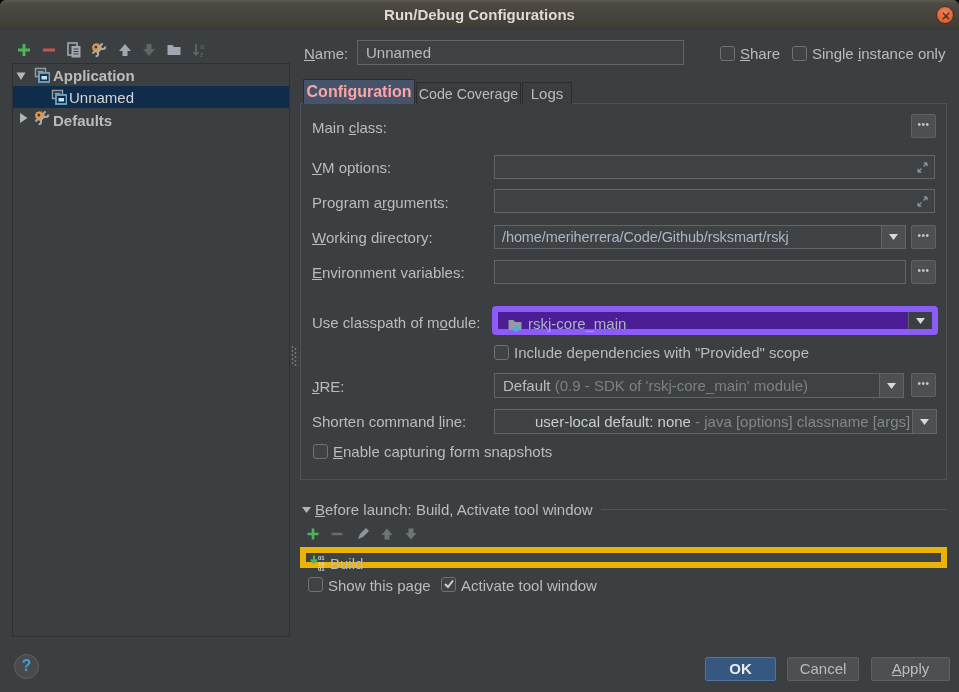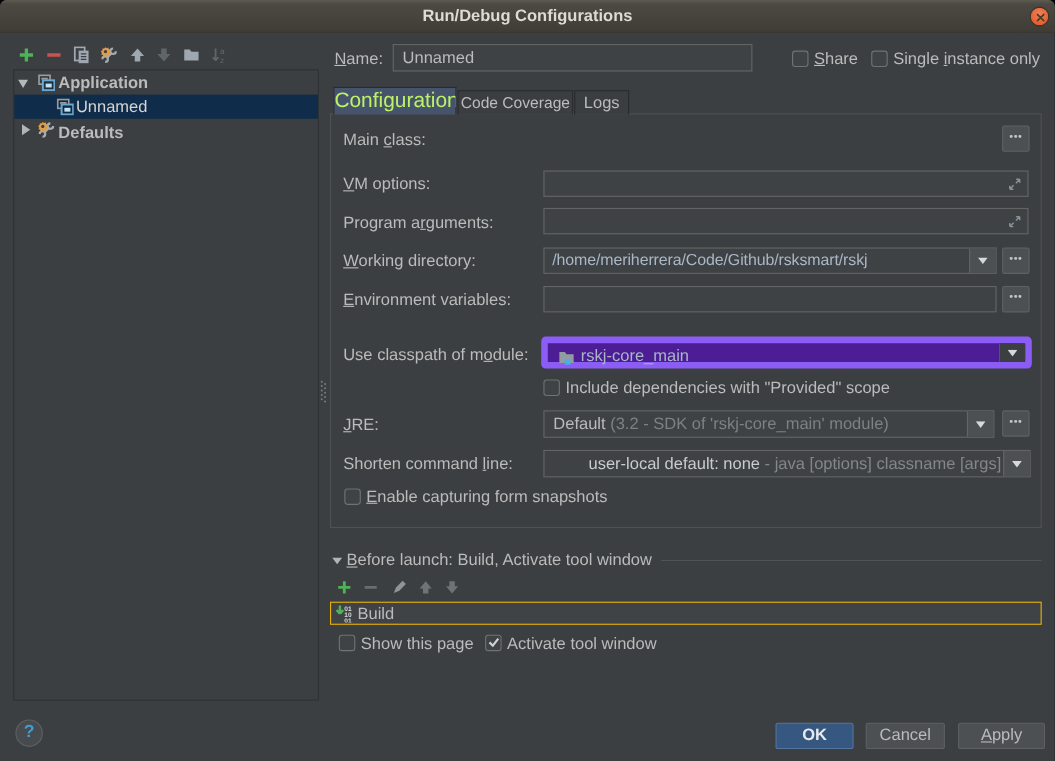--- a/index.html
+++ b/index.html
@@ -125,21 +125,21 @@
   <div class="lbl" style="left:304px;top:46px;"><span class="u">N</span>ame:</div>
   <div class="fld" style="left:357px;top:40px;width:327px;height:25px;">
       <div class="ftx" style="margin:4px 0 0 8px;color:#bbbbbb;">Unnamed</div>
     </div>
   <span class="cb" style="left:720px;top:46px;"></span>
   <div class="lbl" style="left:740px;top:46px;"><span class="u">S</span>hare</div>
   <span class="cb" style="left:792px;top:46px;"></span>
   <div class="lbl" style="left:812px;top:46px;">Single <span class="u">i</span>nstance only</div>
 
   <div class="abs" style="left:300px;top:103px;width:647px;height:377px;border:1px solid #4e5254;box-sizing:border-box;"></div>
-  <div class="abs" style="left:303px;top:79px;width:112px;height:25px;background:#45536b;border:1px solid #2a2c2e;border-bottom:none;box-sizing:border-box;color:#bef264;font-size:19px;text-align:center;line-height:24px;white-space:nowrap;overflow:hidden;">Configuration</div>
+  <div class="abs" style="left:303px;top:79px;width:112px;height:25px;background:#45536b;border:1px solid #2a2c2e;border-bottom:none;box-sizing:border-box;color:#fca5a5;font-size:16px;text-align:center;line-height:24px;white-space:nowrap;overflow:hidden;font-weight:bold;">Configuration</div>
   <div class="abs" style="left:416px;top:82px;width:105px;height:22px;background:#3b3e40;border:1px solid #2a2c2e;border-bottom:none;box-sizing:border-box;color:#bbbbbb;font-size:15px;text-align:center;line-height:21px;white-space:nowrap;overflow:hidden;"><span style="font-size:14.2px;">Code Coverage</span></div>
   <div class="abs" style="left:522px;top:82px;width:50px;height:22px;background:#3b3e40;border:1px solid #2a2c2e;border-bottom:none;box-sizing:border-box;color:#bbbbbb;font-size:15px;text-align:center;line-height:21px;white-space:nowrap;overflow:hidden;">Logs</div>
 
   <div class="lbl" style="left:312px;top:120px;">Main <span class="u">c</span>lass:</div>
   <div class="dots" style="left:911px;top:114px;">•••</div>
 
   <div class="lbl" style="left:312px;top:160px;"><span class="u">V</span>M options:</div>
   <div class="fld" style="left:494px;top:155px;width:441px;height:24px;">
       <svg style="position:absolute;right:5px;top:5px" width="13" height="13" viewBox="0 0 13 13">
         <path d="M7.5 5.5 L11 2 M11 2 h-3.2 M11 2 v3.2 M5.5 7.5 L2 11 M2 11 h3.2 M2 11 v-3.2" stroke="#8a9297" stroke-width="1.3" fill="none"></path>
@@ -180,21 +180,21 @@
           <path d="M0 0 H9 L4.5 6 Z" fill="#d6d9db"></path>
         </svg>
       </div>
   </div>
 
   <span class="cb" style="left:494px;top:345px;"></span>
   <div class="lbl" style="left:514px;top:345px;">Include dependencies with "Provided" scope</div>
 
   <div class="lbl" style="left:312px;top:379px;"><span class="u">J</span>RE:</div>
   <div class="cmb" style="left:494px;top:373px;width:410px;height:25px;">
-      <div class="ftx" style="margin:4px 0 0 8px;color:#bbbbbb;">Default <span style="color:#7d8184;">(3.2 - SDK of 'rskj-core_main' module)</span></div>
+      <div class="ftx" style="margin:4px 0 0 8px;color:#bbbbbb;">Default <span style="color:#7d8184;">(0.9 - SDK of 'rskj-core_main' module)</span></div>
       <div class="arrbox" style="right:0;">
         <svg width="9" height="6" viewBox="0 0 9 6">
           <path d="M0 0 H9 L4.5 6 Z" fill="#d6d9db"></path>
         </svg>
       </div>
     </div>
   <div class="dots" style="left:911px;top:373px;">•••</div>
 
   <div class="lbl" style="left:312px;top:414px;">Shorten command <span class="u">l</span>ine:</div>
   <div class="cmb" style="left:494px;top:409px;width:443px;height:25px;padding-left:32px;">
@@ -224,21 +224,21 @@
   <svg class="abs" style="left:356px;top:527px" width="14" height="14" viewBox="0 0 14 14">
       <path d="M2 12 L4 7 L10 1 L13 4 L7 10 Z" fill="#8e9598"></path>
     </svg>
   <svg class="abs" style="left:380px;top:527px" width="14" height="14" viewBox="0 0 14 14">
       <path d="M7 1.5 L12.5 8 H9.5 V12.5 H4.5 V8 H1.5 Z" fill="#6e7476"></path>
     </svg>
   <svg class="abs" style="left:404px;top:527px" width="14" height="14" viewBox="0 0 14 14">
       <path d="M7 12.5 L1.5 6 H4.5 V1.5 H9.5 V6 H12.5 Z" fill="#6e7476"></path>
     </svg>
 
-  <div class="abs" style="left:300px;top:547px;width:647px;height:21px;border:1px solid #eab308;background:#3f4345;box-sizing:border-box;">
+  <div class="abs" style="left:300px;top:547px;width:647px;height:21px;border:6px solid #eab308;background:#3f4345;box-sizing:border-box;">
     <svg style="position:absolute;left:4px;top:1px" width="17" height="17" viewBox="0 0 17 17">
         <path d="M4 1.5 V9 M4 9 L1 5.5 M4 9 L7 5.5" stroke="#51b357" stroke-width="2.2" fill="none"></path>
         <text x="8" y="6" font-size="6" fill="#d8dadc" font-family="Liberation Sans" font-weight="bold">01</text>
         <text x="8" y="11.5" font-size="6" fill="#d8dadc" font-family="Liberation Sans" font-weight="bold">10</text>
         <text x="8" y="17" font-size="6" fill="#d8dadc" font-family="Liberation Sans" font-weight="bold">01</text>
       </svg>
     <div class="ftx" style="margin:3px 0 0 24px;color:#bbbbbb;">Build</div>
   </div>
 
   <span class="cb" style="left:308px;top:577px;"></span>

